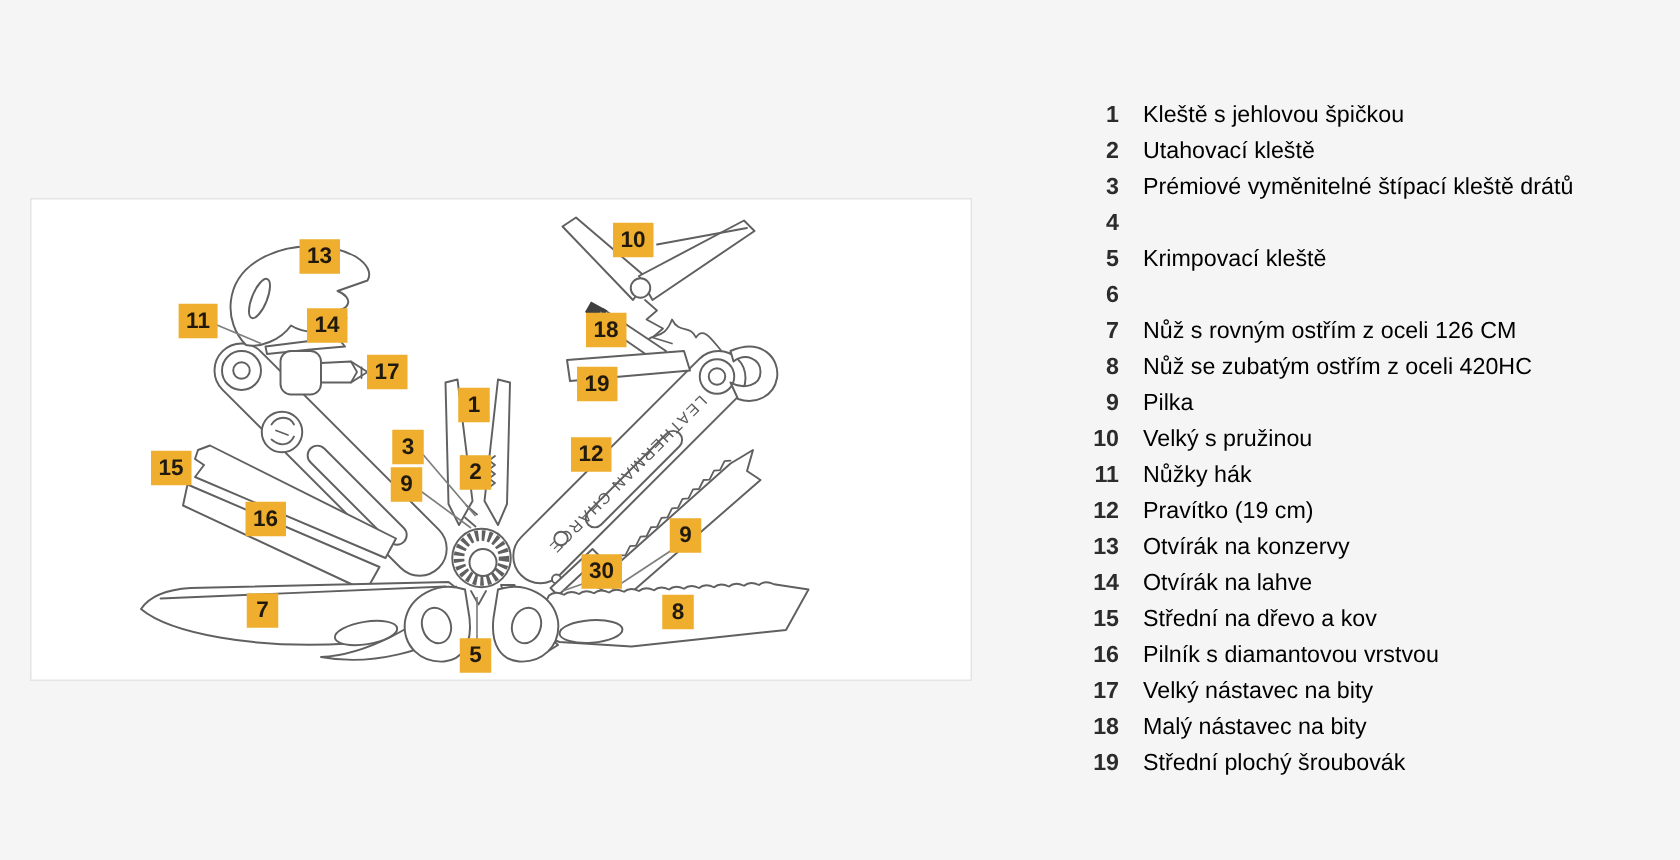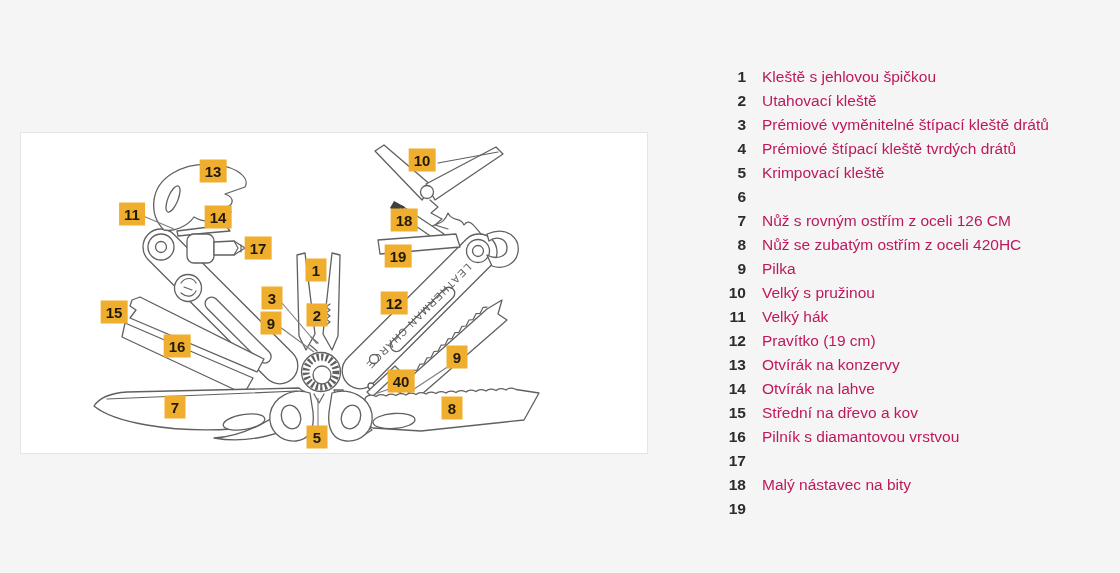--- a/index.html
+++ b/index.html
@@ -28,21 +28,21 @@
     list-style:none;margin:0;padding:0;
   }
   .legend li{
     display:flex;align-items:center;height:24px;
     font-size:15.5px;white-space:nowrap;
   }
   .legend .num{
     width:18px;text-align:right;flex:0 0 18px;
     font-weight:bold;color:#2c2c2c;margin-right:16px;
   }
-  .legend .lbl{color:#be185d;}
+  .legend .lbl{color:#000000;}
   .draw{stroke:#606060;stroke-width:1.3;fill:#ffffff;stroke-linejoin:round;stroke-linecap:round;}
   .draw-line{stroke:#606060;stroke-width:1.2;fill:none;stroke-linejoin:round;stroke-linecap:round;}
   .leader{stroke:#7d7d7d;stroke-width:1.1;fill:none;}
 </style>
 </head>
 <body>
 
 <div class="diagram-panel">
   <svg width="628" height="322" viewBox="20 132 628 322">
 
@@ -159,39 +159,38 @@
     <div class="badge" style="left: 422px; top: 160px;">10</div>
     <div class="badge" style="left: 132px; top: 214px;">11</div>
     <div class="badge" style="left: 394px; top: 303px;">12</div>
     <div class="badge" style="left: 213px; top: 171px;">13</div>
     <div class="badge" style="left: 218px; top: 217px;">14</div>
     <div class="badge" style="left: 114px; top: 312px;">15</div>
     <div class="badge" style="left: 177px; top: 346px;">16</div>
     <div class="badge" style="left: 258px; top: 248px;">17</div>
     <div class="badge" style="left: 404px; top: 220px;">18</div>
     <div class="badge" style="left: 398px; top: 256px;">19</div>
-    <div class="badge" style="left: 401px; top: 381px;">40</div>
+    <div class="badge" style="left: 401px; top: 381px;">30</div>
   </div>
 
 <ul class="legend" id="legend">
     <li>
       <span class="num">1</span>
       <span class="lbl">Kleště s jehlovou špičkou</span>
     </li>
     <li>
       <span class="num">2</span>
       <span class="lbl">Utahovací kleště</span>
     </li>
     <li>
       <span class="num">3</span>
       <span class="lbl">Prémiové vyměnitelné štípací kleště drátů</span>
     </li>
     <li>
       <span class="num">4</span>
-      <span class="lbl">Prémiové štípací kleště tvrdých drátů</span>
     </li>
     <li>
       <span class="num">5</span>
       <span class="lbl">Krimpovací kleště</span>
     </li>
     <li>
       <span class="num">6</span>
     </li>
     <li>
       <span class="num">7</span>
@@ -204,21 +203,21 @@
     <li>
       <span class="num">9</span>
       <span class="lbl">Pilka</span>
     </li>
     <li>
       <span class="num">10</span>
       <span class="lbl">Velký s pružinou</span>
     </li>
     <li>
       <span class="num">11</span>
-      <span class="lbl">Velký hák</span>
+      <span class="lbl">Nůžky hák</span>
     </li>
     <li>
       <span class="num">12</span>
       <span class="lbl">Pravítko (19 cm)</span>
     </li>
     <li>
       <span class="num">13</span>
       <span class="lbl">Otvírák na konzervy</span>
     </li>
     <li>
@@ -228,21 +227,23 @@
     <li>
       <span class="num">15</span>
       <span class="lbl">Střední na dřevo a kov</span>
     </li>
     <li>
       <span class="num">16</span>
       <span class="lbl">Pilník s diamantovou vrstvou</span>
     </li>
     <li>
       <span class="num">17</span>
+      <span class="lbl">Velký nástavec na bity</span>
     </li>
     <li>
       <span class="num">18</span>
       <span class="lbl">Malý nástavec na bity</span>
     </li>
     <li>
       <span class="num">19</span>
+      <span class="lbl">Střední plochý šroubovák</span>
     </li>
   </ul>
 
 </body></html>

